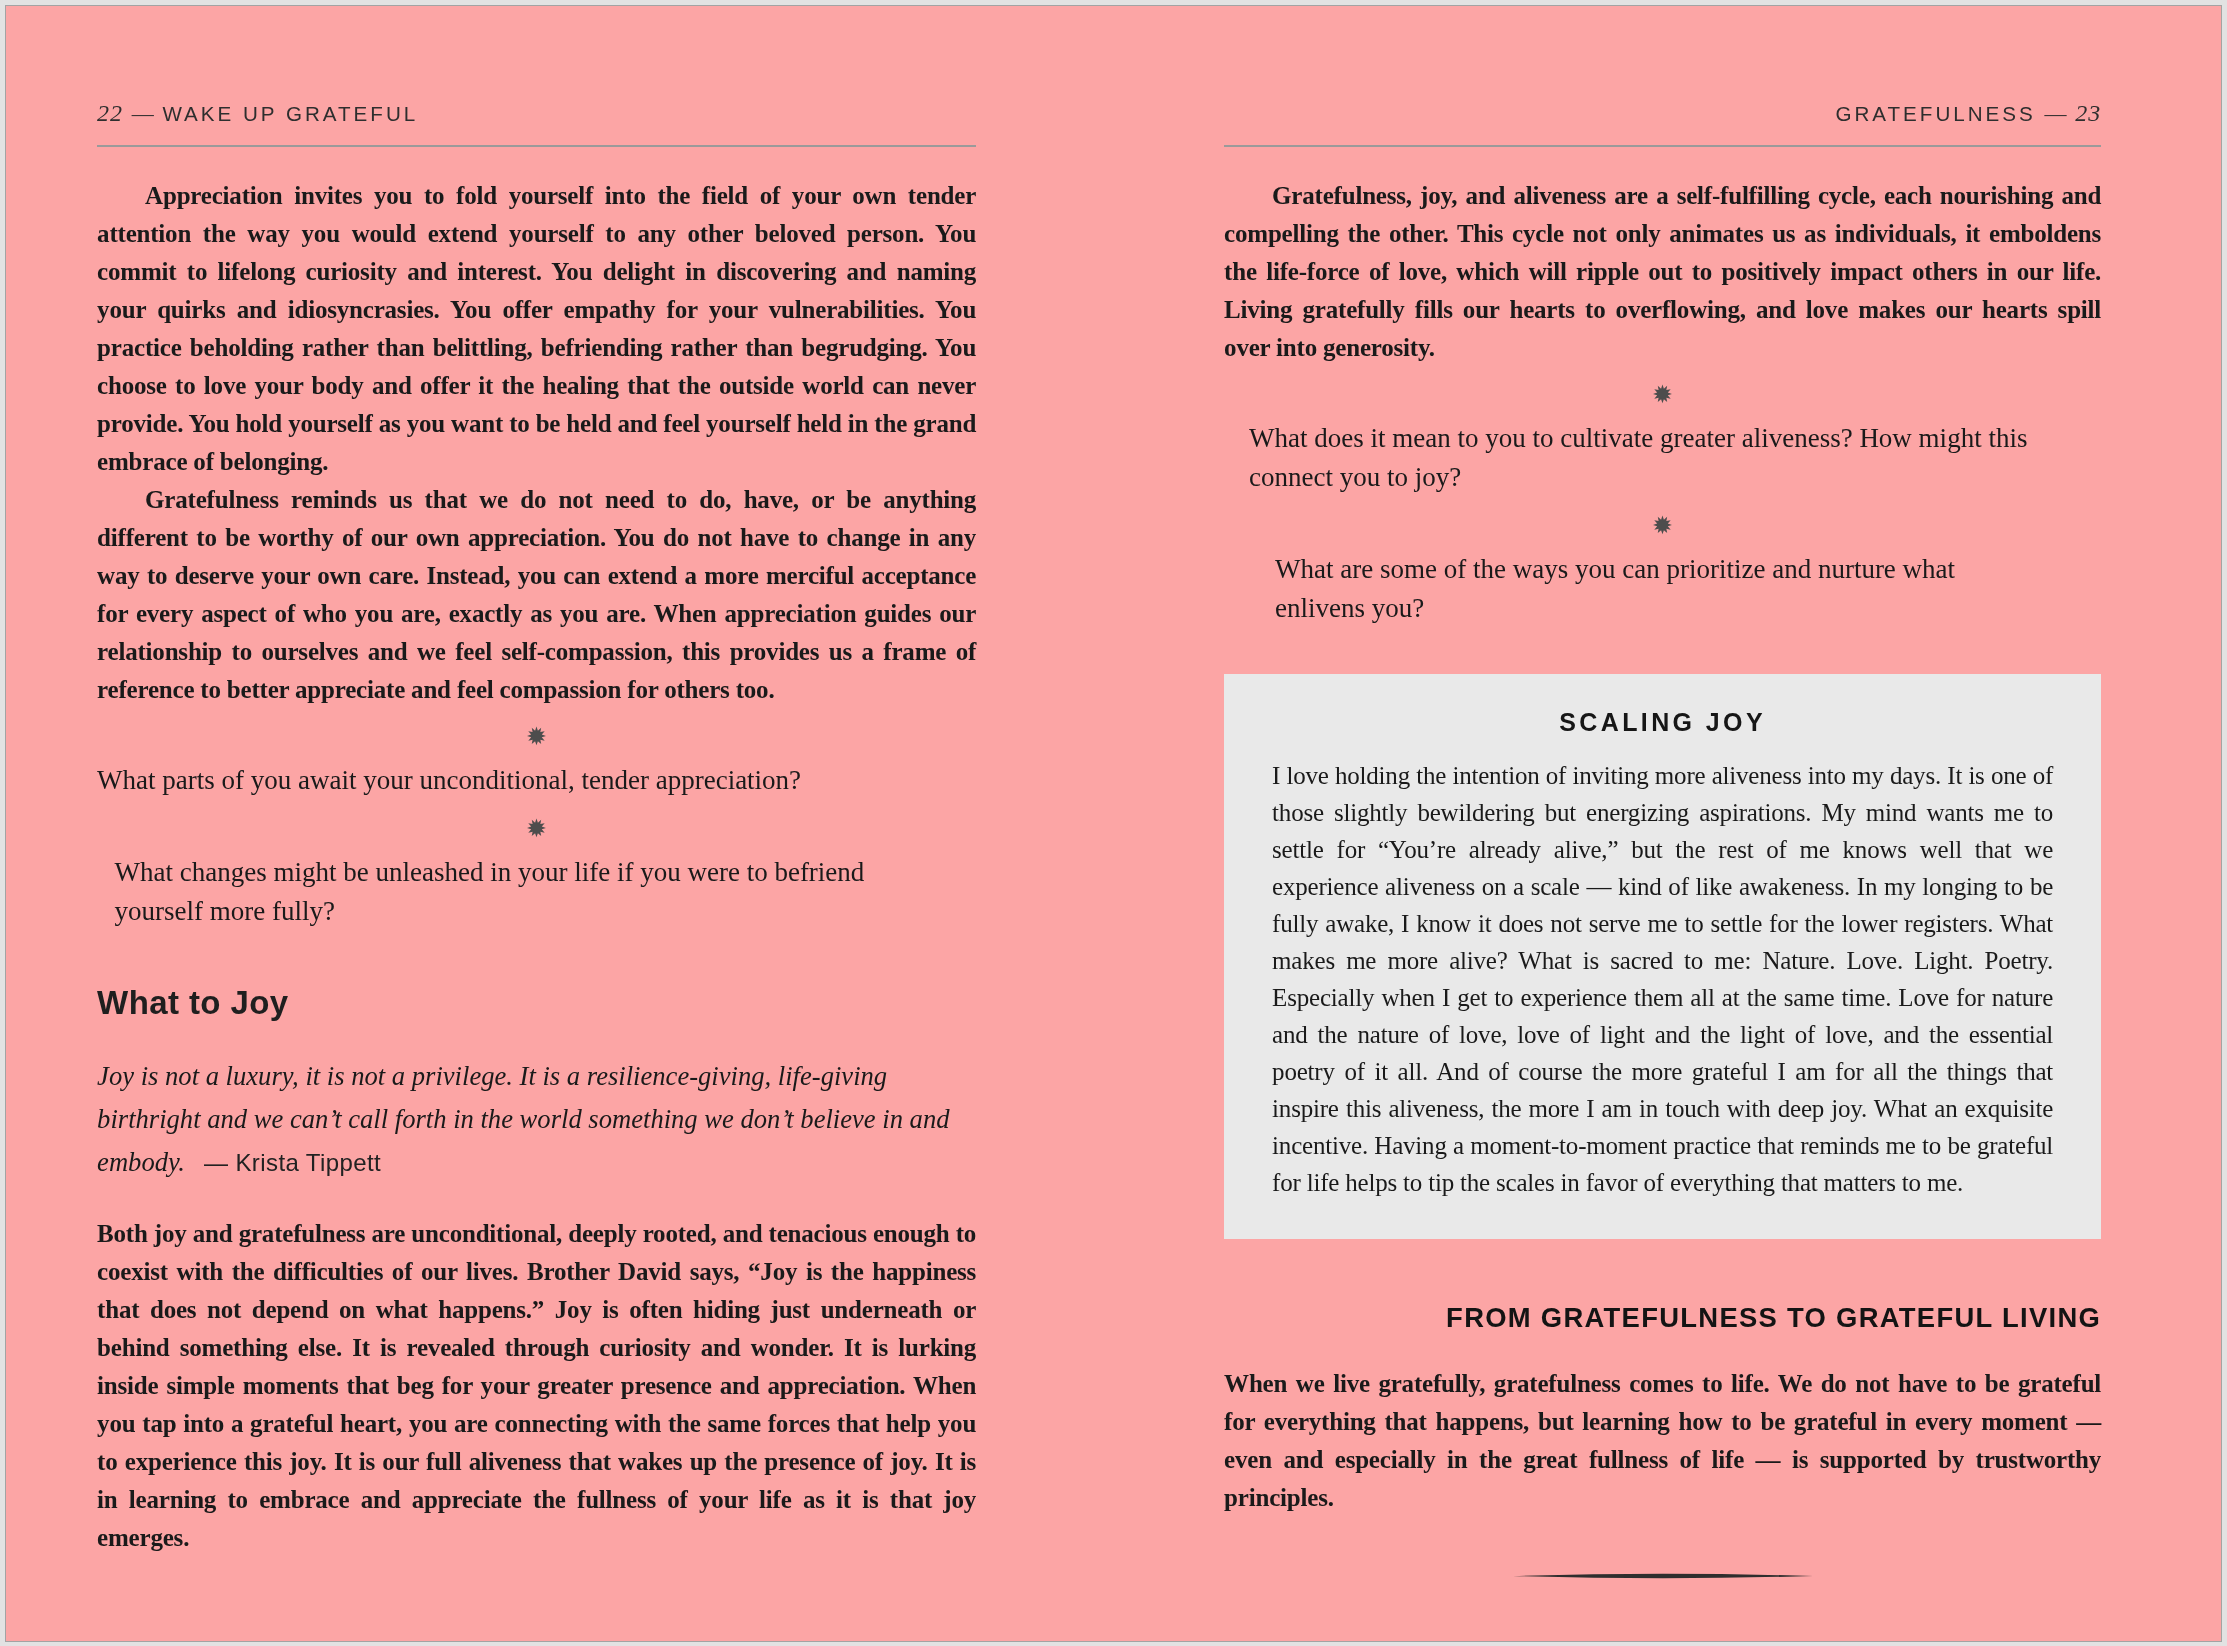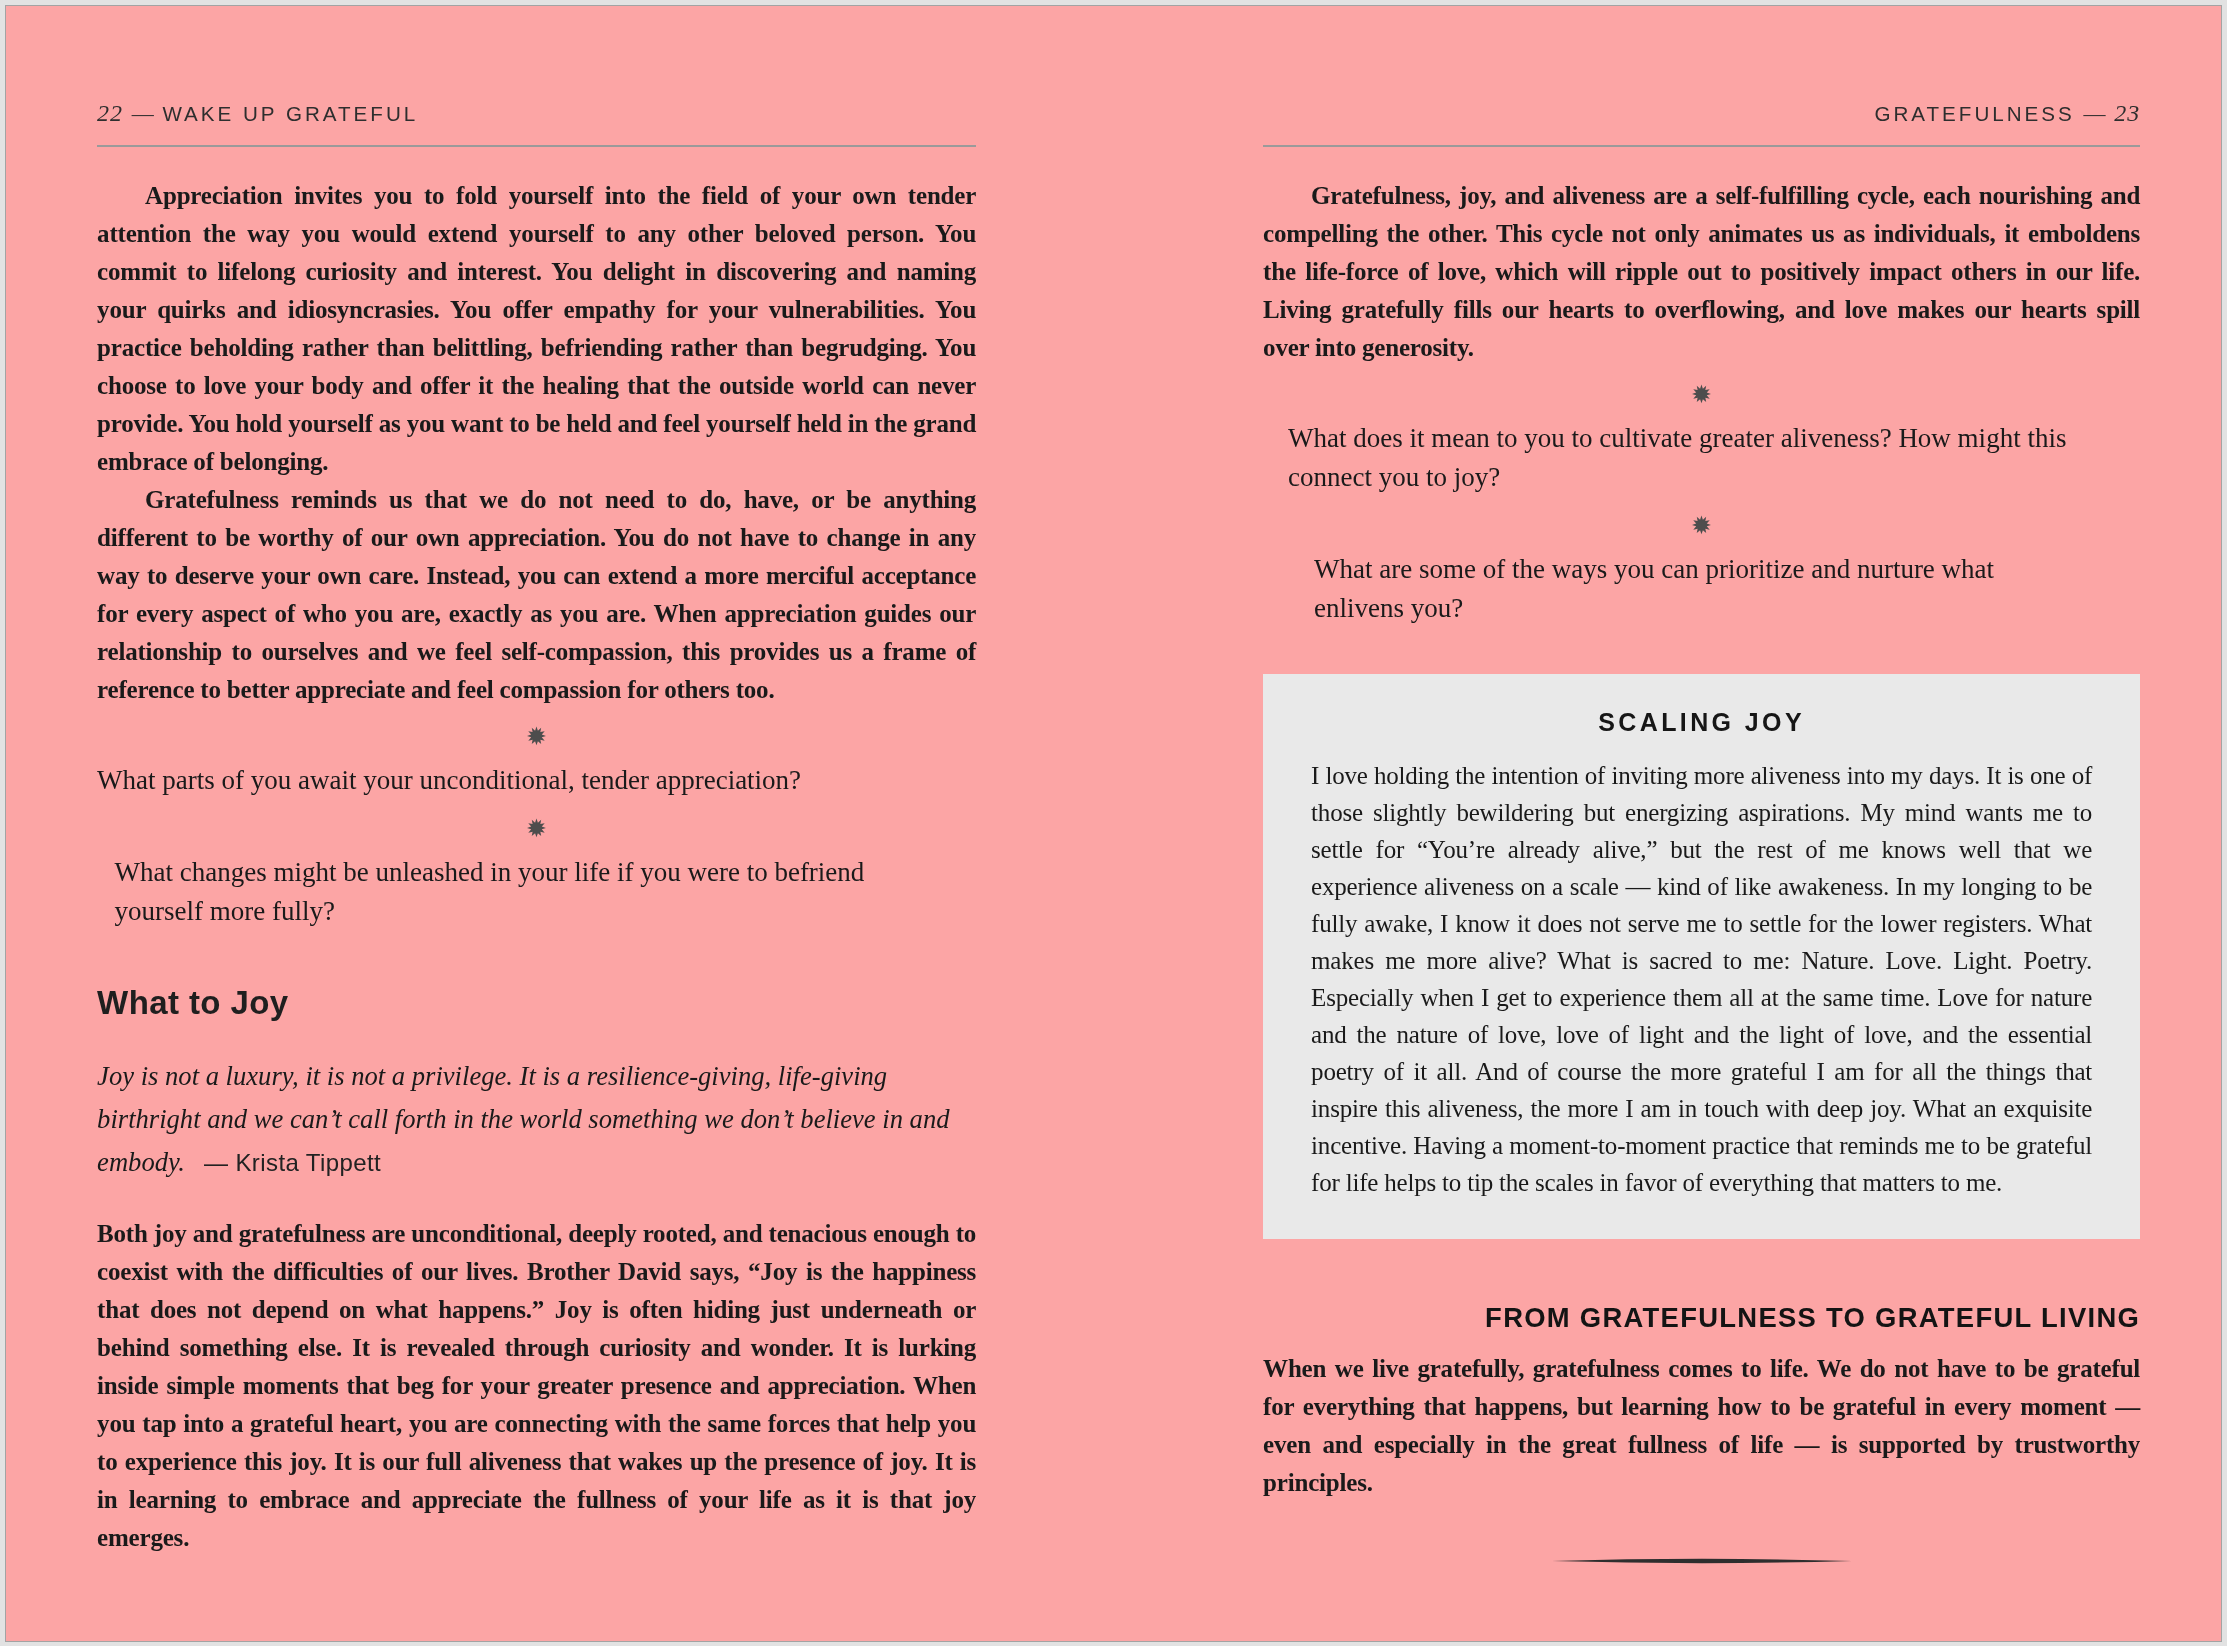--- a/index.html
+++ b/index.html
@@ -11,21 +11,21 @@
     color: #1a1a1a;
   }
   .frame {
     position: absolute; inset: 5.1px;
     background: #fca5a5;
     border: 1.7px solid #a3a3a3;
     overflow: hidden;
   }
   .page-col { position: absolute; top: 0; height: 100%; }
   .page-col.left  { left: 91px;  width: 879px; }
-  .page-col.right { left: 1257px; width: 877px; }
+  .page-col.right { left: 1218px; width: 877px; }
 
   .running-header {
     position: absolute; top: 94px; left: 0; right: 0;
     font-family: "Liberation Sans", sans-serif;
     font-size: 20.6px; letter-spacing: 3px;
     color: #2e2e2e; white-space: nowrap;
   }
   .running-header.rightal { text-align: right; }
   .running-header .pagenum {
     font-family: "Liberation Serif", serif;
@@ -89,21 +89,21 @@
   .box-body {
     font-size: 25px; line-height: 37px;
     text-align: justify; letter-spacing: -0.2px;
   }
 
   .caps-heading {
     font-family: "Liberation Sans", sans-serif;
     font-size: 27.4px; font-weight: 700; letter-spacing: 1.3px;
     color: #141414; margin: 63px 0 0 0; text-align: right;
   }
-  .caps-heading + .body { margin-top: 16px; }
+  .caps-heading + .body { margin-top: 31px; }
 
   .divider-wrap { margin-top: 50px; text-align: center; }
 </style>
 </head>
 <body>
 
 <div class="frame">
 
   <div class="page-col left">
     <div class="running-header">

